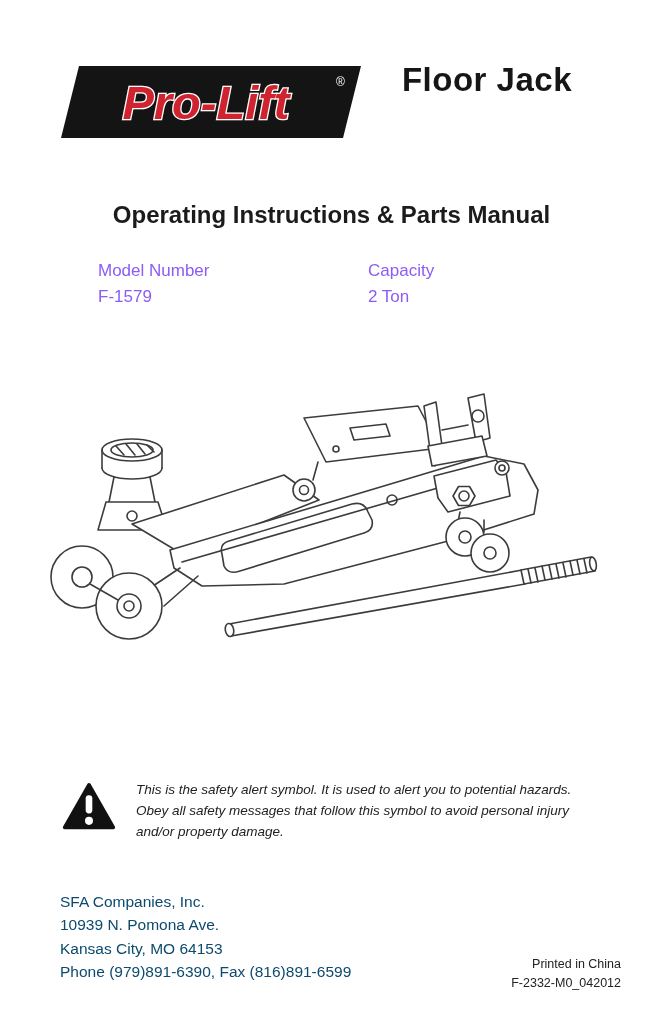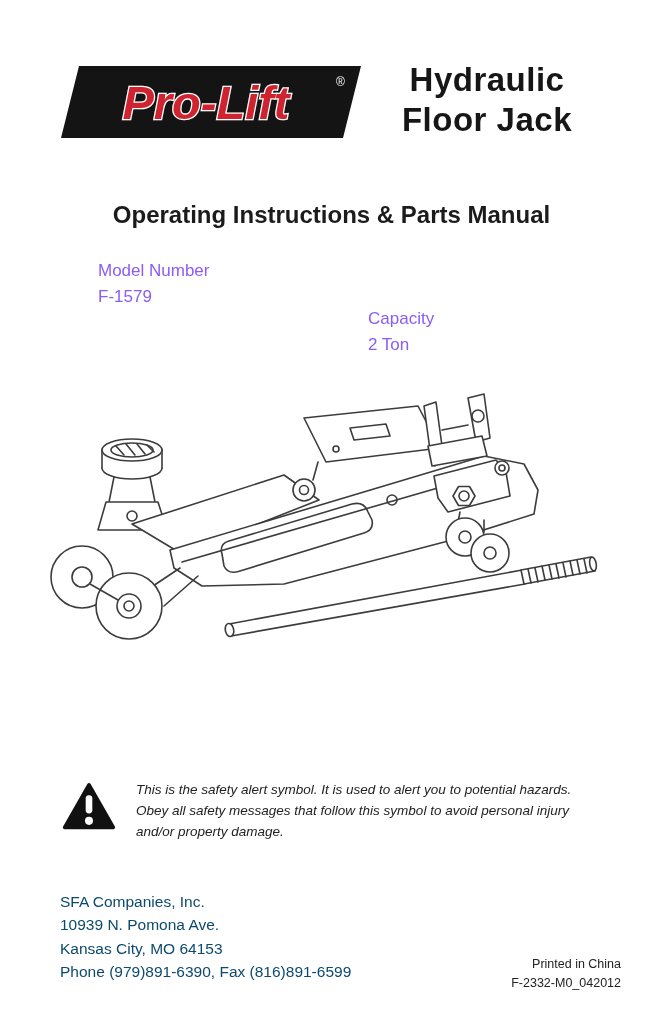--- a/index.html
+++ b/index.html
@@ -28,21 +28,21 @@
   }
 
   
   .main-heading {
     position: absolute; left: 0; top: 201px; width: 663px;
     text-align: center; font-size: 24px; font-weight: bold; color: #1b1b1b;
   }
 
   .spec-block { position: absolute; top: 258px; width: 220px; text-align: left; font-size: 17px; line-height: 1.55; color: #8b5cf6; }
   .spec-model { left: 98px; }
-  .spec-capacity { left: 368px; margin-top: 48px; }
+  .spec-capacity { left: 368px; }
 
   
   .illustration { position: absolute; left: 32px; top: 372px; width: 600px; height: 320px; }
 
   
   .safety-row { position: absolute; left: 62px; top: 780px; width: 545px; display: flex; gap: 20px; align-items: flex-start; }
   .safety-icon { flex: 0 0 auto; margin-top: 2px; }
   .safety-text {
     font-size: 13.5px; font-style: italic; line-height: 1.55; color: #222;
     width: 468px;
@@ -59,21 +59,20 @@
 
   <div class="logo-wrap">
     <div class="logo-banner"></div>
     <svg class="logo-svg" width="300" height="80" viewBox="0 0 300 80">
       <text x="146" y="55" text-anchor="middle" font-family="Liberation Sans, sans-serif" font-size="47" font-weight="bold" font-style="italic" fill="#cf2330" stroke="#ffffff" stroke-width="2.6" paint-order="stroke">Pro-Lift</text>
       <text x="276" y="22" font-family="Liberation Sans, sans-serif" font-size="12" fill="#ffffff">®</text>
     </svg>
   </div>
 
   <div class="product-title">
-    <div>Hydraulic</div>
     <div>Floor Jack</div>
   </div>
 
   <div class="main-heading">Operating Instructions &amp; Parts Manual</div>
 
   <div class="spec-block spec-model">
     <div>Model Number</div>
     <div>F-1579</div>
   </div>
   <div class="spec-block spec-capacity">

